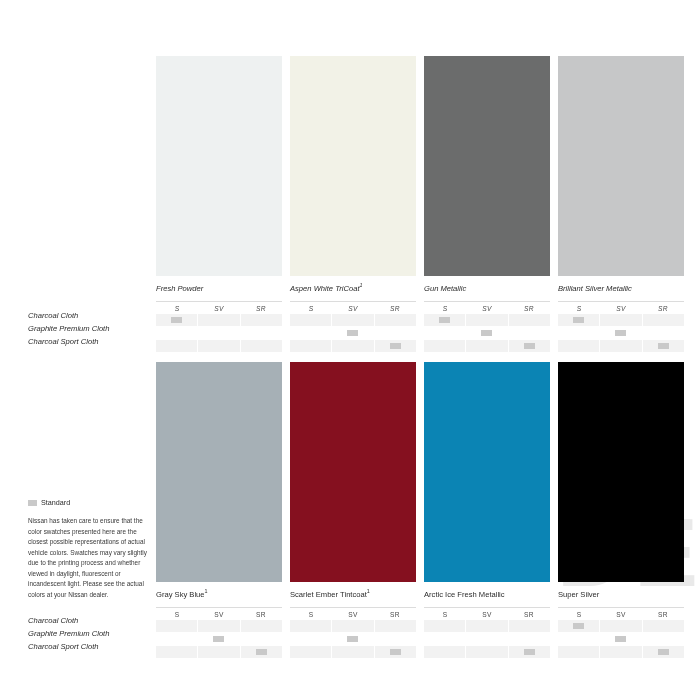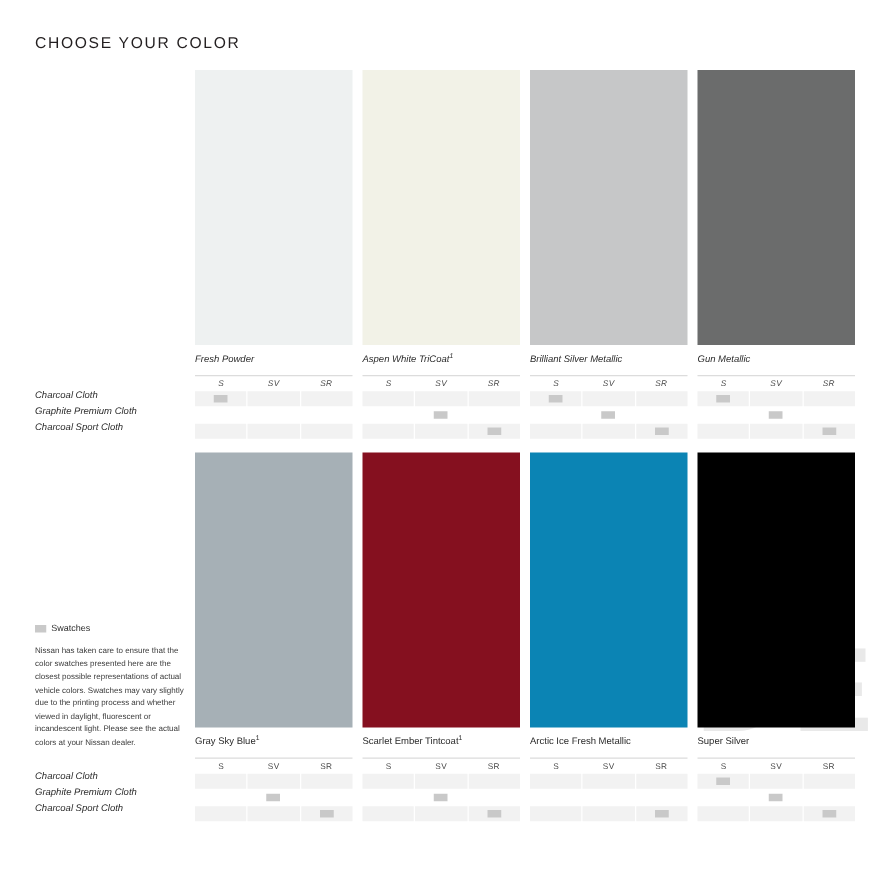--- a/index.html
+++ b/index.html
@@ -90,21 +90,20 @@
     width:120px;
   }
 </style>
 </head>
 <body>
 
 <div class="page">
 
   <div class="watermark">DE</div>
 
-  <div class="page-title">CHOOSE YOUR COLOR</div>
 
   <div class="block block1">
     <div class="swatch-row">
 
       <div class="col">
         <div class="swatch" style="background: rgb(238, 241, 241);"></div>
         <div class="color-name"><span>Fresh Powder</span><sup></sup></div>
         <div class="trim-head">
           <span>S</span>
           <span>SV</span>
@@ -156,55 +155,55 @@
               <div class="avail-cell"></div>
               <div class="avail-cell"></div>
               <div class="avail-cell on">
                 <span class="dot" style="background: rgb(201, 201, 201);"></span>
               </div>
             </div>
           </div>
       </div>
 
       <div class="col">
+        <div class="swatch" style="background: rgb(107, 108, 108);"></div>
+        <div class="color-name"><span>Gun Metallic</span><sup></sup></div>
+        <div class="trim-head">
+          <span>S</span>
+          <span>SV</span>
+          <span>SR</span>
+        </div>
+        <div class="avail">
+            <div class="avail-row">
+              <div class="avail-cell on">
+                <span class="dot" style="background: rgb(201, 201, 201);"></span>
+              </div>
+              <div class="avail-cell"></div>
+              <div class="avail-cell"></div>
+            </div>
+            <div class="avail-row alt">
+              <div class="avail-cell"></div>
+              <div class="avail-cell on">
+                <span class="dot" style="background: rgb(201, 201, 201);"></span>
+              </div>
+              <div class="avail-cell"></div>
+            </div>
+            <div class="avail-row">
+              <div class="avail-cell"></div>
+              <div class="avail-cell"></div>
+              <div class="avail-cell on">
+                <span class="dot" style="background: rgb(201, 201, 201);"></span>
+              </div>
+            </div>
+          </div>
+      </div>
+
+      <div class="col">
         <div class="swatch" style="background: rgb(198, 199, 200);"></div>
         <div class="color-name"><span>Brilliant Silver Metallic</span><sup></sup></div>
-        <div class="trim-head">
-          <span>S</span>
-          <span>SV</span>
-          <span>SR</span>
-        </div>
-        <div class="avail">
-            <div class="avail-row">
-              <div class="avail-cell on">
-                <span class="dot" style="background: rgb(201, 201, 201);"></span>
-              </div>
-              <div class="avail-cell"></div>
-              <div class="avail-cell"></div>
-            </div>
-            <div class="avail-row alt">
-              <div class="avail-cell"></div>
-              <div class="avail-cell on">
-                <span class="dot" style="background: rgb(201, 201, 201);"></span>
-              </div>
-              <div class="avail-cell"></div>
-            </div>
-            <div class="avail-row">
-              <div class="avail-cell"></div>
-              <div class="avail-cell"></div>
-              <div class="avail-cell on">
-                <span class="dot" style="background: rgb(201, 201, 201);"></span>
-              </div>
-            </div>
-          </div>
-      </div>
-
-      <div class="col">
-        <div class="swatch" style="background: rgb(107, 108, 108);"></div>
-        <div class="color-name"><span>Gun Metallic</span><sup></sup></div>
         <div class="trim-head">
           <span>S</span>
           <span>SV</span>
           <span>SR</span>
         </div>
         <div class="avail">
             <div class="avail-row">
               <div class="avail-cell on">
                 <span class="dot" style="background: rgb(201, 201, 201);"></span>
               </div>
@@ -369,18 +368,18 @@
 
   <div class="labels labels2">
     <div class="label-row">Charcoal Cloth</div>
     <div class="label-row">Graphite Premium Cloth</div>
     <div class="label-row">Charcoal Sport Cloth</div>
   </div>
 
   <div class="legend">
     <div class="legend-item">
       <span class="legend-dot"></span>
-      <span class="legend-label">Swatches</span>
+      <span class="legend-label">Standard</span>
     </div>
     <div class="disclaimer">Nissan has taken care to ensure that the color swatches presented here are the closest possible representations of actual vehicle colors. Swatches may vary slightly due to the printing process and whether viewed in daylight, fluorescent or incandescent light. Please see the actual colors at your Nissan dealer.</div>
   </div>
 
 </div>
 
 </body></html>

